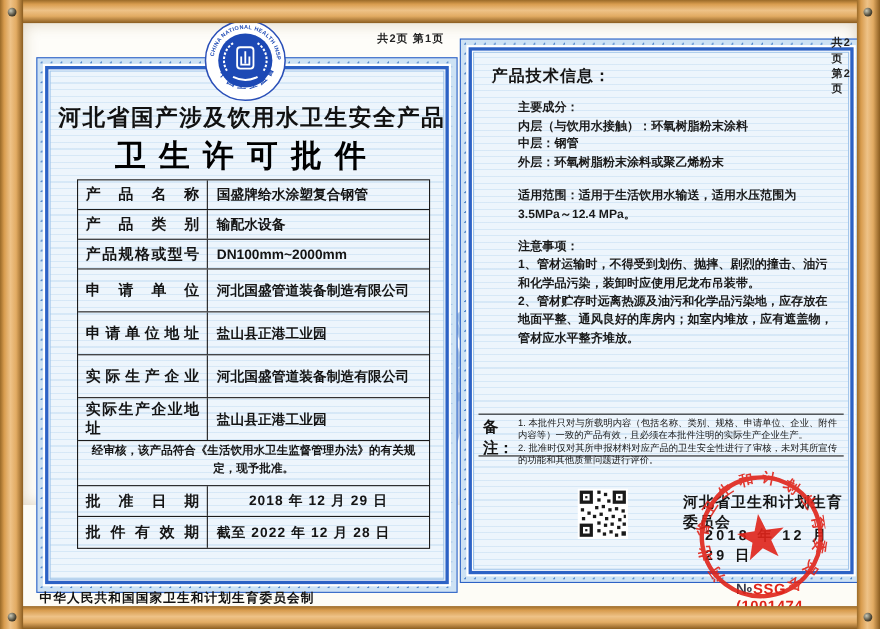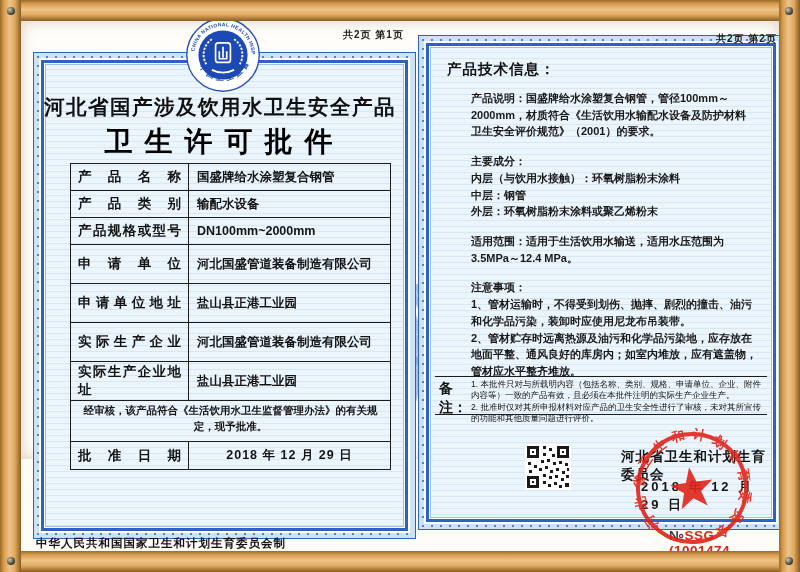--- a/index.html
+++ b/index.html
@@ -34,22 +34,22 @@
         radial-gradient(circle 1.3px at 3px 3px,#4d85cc 60%,transparent 62%),
         radial-gradient(circle 1px at 7px 7px,#8ab4e2 60%,transparent 62%);
         background-size:9px 9px;background-color:#cde2f4;}
   .cert .inner{position:relative;width:100%;height:100%;box-sizing:border-box;
         border:3px solid #2d62c5;box-shadow:0 0 0 2px #fff, inset 0 0 0 1px #fff, inset 0 0 0 2px #9cc2e8;
         background:repeating-linear-gradient(180deg,rgba(168,205,236,.33) 0 1px,rgba(255,255,255,0) 1px 6px),#edf5fc;}
   .p1{left:12px;top:31px;width:367px;height:471px;}
   .p2{left:397px;top:14px;width:350px;height:479px;}
   
   .pgnum{position:absolute;z-index:8;font-size:10px;font-weight:bold;color:#222;letter-spacing:1px;}
-  .pg1num{left:322px;top:7px;} .pg2num{left:695px;top:11px;}
-  .t1{position:absolute;left:0;right:0;top:30px;text-align:left;font-size:20.5px;font-weight:bold;letter-spacing:1.5px;color:#111;}
+  .pg1num{left:322px;top:7px;} .pg2num{left:735px;top:11px;}
+  .t1{position:absolute;left:0;right:0;top:30px;text-align:right;font-size:20.5px;font-weight:bold;letter-spacing:1.5px;color:#111;}
   .t2{position:absolute;left:0;right:0;top:60px;text-align:center;font-size:28px;font-weight:bold;letter-spacing:12px;color:#000;}
   .p1table{position:absolute;left:26px;right:14px;top:100px;border:1px solid #1c1c1c;background:transparent;}
   .trow{display:flex;border-top:1px solid #1c1c1c;}
   .trow:first-child{border-top:none;}
   .tlabel{width:118px;flex:0 0 118px;border-right:1px solid #1c1c1c;font-weight:bold;font-size:13.5px;
           display:flex;align-items:center;box-sizing:border-box;padding:0 7px;}
   .tlabel span{width:100%;text-align:justify;text-align-last:justify;}
   .tval{flex:1;display:flex;align-items:center;font-weight:bold;font-size:12.5px;padding:0 8px;box-sizing:border-box;}
   .h26{height:26px}.h38{height:38px}.h40{height:40px}.h27{height:27px}.h28{height:28px}
   .tval.small{font-size:10.5px;text-align:center;line-height:1.5;padding:2px 6px;display:block;}
@@ -151,20 +151,26 @@
           </div>
           <div class="trow h40">
             <div class="tval small">经审核，该产品符合《生活饮用水卫生监督管理办法》的有关规定，现予批准。</div>
           </div>
           <div class="trow h27">
             <div class="tlabel">
                 <span>批 准 日 期</span>
               </div>
             <div class="tval ctr sp">2018 年 12 月 29 日</div>
           </div>
+          <div class="trow h28">
+            <div class="tlabel">
+                <span>批 件 有 效 期</span>
+              </div>
+            <div class="tval sp">截至 2022 年 12 月 28 日</div>
+          </div>
         </div>
       </div>
     </div>
 
     <svg class="emblem" viewBox="0 0 84 84">
       <circle cx="42" cy="42" r="39" fill="#ffffff" stroke="#2b50b8" stroke-width="1.5"></circle>
       <circle cx="42" cy="42" r="26.5" fill="#1d49b5"></circle>
       <defs>
         <path id="arcTop" d="M 11,42 A 31,31 0 0 1 73,42"></path>
         <path id="arcBot" d="M 14,49 A 29.5,29.5 0 0 0 70,49"></path>
@@ -183,21 +189,20 @@
     </svg>
 
     <div class="footer1">中华人民共和国国家卫生和计划生育委员会制</div>
 
     <div class="cert p2">
       <div class="band"></div>
       <div class="inner">
         <div class="p2c">
           <div class="p2head">产品技术信息：</div>
           <div class="blocks">
-            <div class="block">产品说明：国盛牌给水涂塑复合钢管，管径100mm～2000mm，材质符合《生活饮用水输配水设备及防护材料卫生安全评价规范》（2001）的要求。</div>
             <div class="block">主要成分：
 内层（与饮用水接触）：环氧树脂粉末涂料
 中层：钢管
 外层：环氧树脂粉末涂料或聚乙烯粉末</div>
             <div class="block">适用范围：适用于生活饮用水输送，适用水压范围为3.5MPa～12.4 MPa。</div>
             <div class="block">注意事项：
 1、管材运输时，不得受到划伤、抛摔、剧烈的撞击、油污和化学品污染，装卸时应使用尼龙布吊装带。
 2、管材贮存时远离热源及油污和化学品污染地，应存放在地面平整、通风良好的库房内；如室内堆放，应有遮盖物，管材应水平整齐堆放。</div>
           </div>
 

